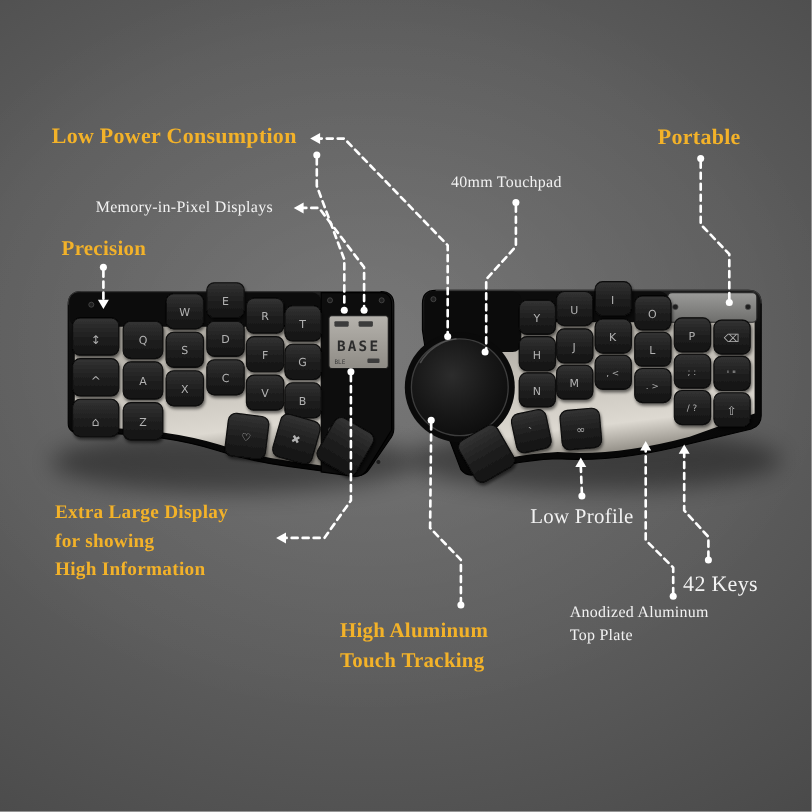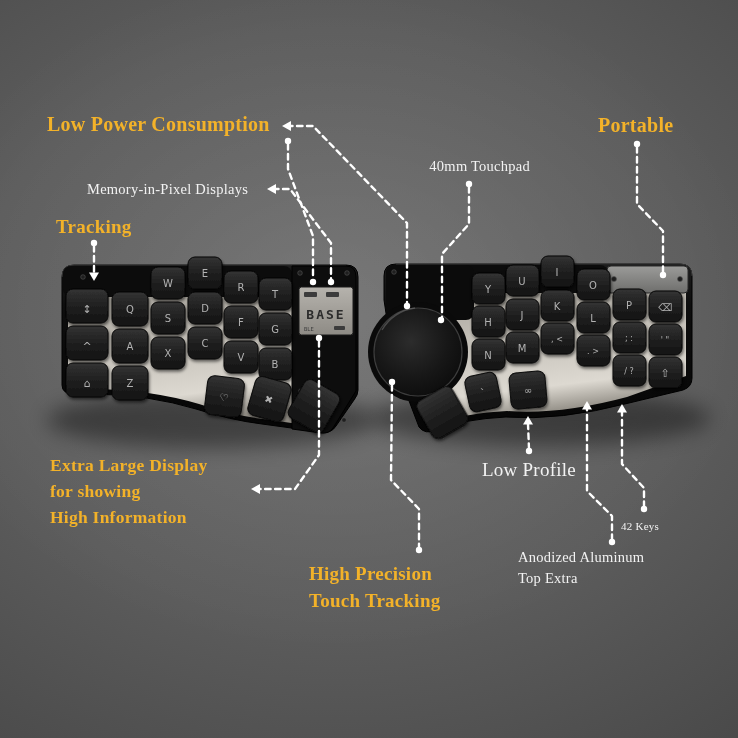--- a/index.html
+++ b/index.html
@@ -263,36 +263,36 @@
       <path d="M251 489 L260 484 L260 494 Z"></path>
       <path d="M94 281 L89 272.5 L99 272.5 Z"></path>
       <path d="M528 416 L523 424.5 L533 424.5 Z"></path>
       <path d="M622 404 L617 412.5 L627 412.5 Z"></path>
       <path d="M587 401 L582 409.5 L592 409.5 Z"></path>
     </g>
   </svg>
 
   <div class="lbl yellow" style="left:47px;top:113px;font-size:20px">Low Power Consumption</div>
   <div class="lbl white" style="left:87px;top:181px;font-size:14.5px">Memory-in-Pixel Displays</div>
-  <div class="lbl yellow" style="left:56px;top:216px;font-size:19px">Tracking</div>
-  <div class="lbl white" style="left:410px;top:158px;width:120px;text-align:right;font-size:14.5px">40mm Touchpad</div>
+  <div class="lbl yellow" style="left:56px;top:216px;font-size:19px">Precision</div>
+  <div class="lbl white" style="left:410px;top:158px;width:120px;text-align:left;font-size:14.5px">40mm Touchpad</div>
   <div class="lbl yellow" style="left:598px;top:114px;font-size:20px">Portable</div>
 
   <div class="lbl yellow center" style="left:50px;top:452px;width:220px;font-size:17.5px;line-height:26px">
     <div>Extra Large Display</div>
     <div>for showing</div>
     <div>High Information</div>
   </div>
 
   <div class="lbl yellow center" style="left:309px;top:560px;width:220px;font-size:19px;line-height:27px">
-    <div>High Precision</div>
+    <div>High Aluminum</div>
     <div>Touch Tracking</div>
   </div>
 
   <div class="lbl white" style="left:474px;top:459px;width:110px;text-align:center;font-size:19px">Low Profile</div>
-  <div class="lbl white" style="left:621px;top:520px;font-size:11px">42 Keys</div>
+  <div class="lbl white" style="left:621px;top:520px;font-size:20px">42 Keys</div>
 
   <div class="lbl white center" style="left:518px;top:547px;width:192px;font-size:14.5px;line-height:21px">
     <div>Anodized Aluminum</div>
-    <div>Top Extra</div>
+    <div>Top Plate</div>
   </div>
 
 </div>
 
 </body></html>

